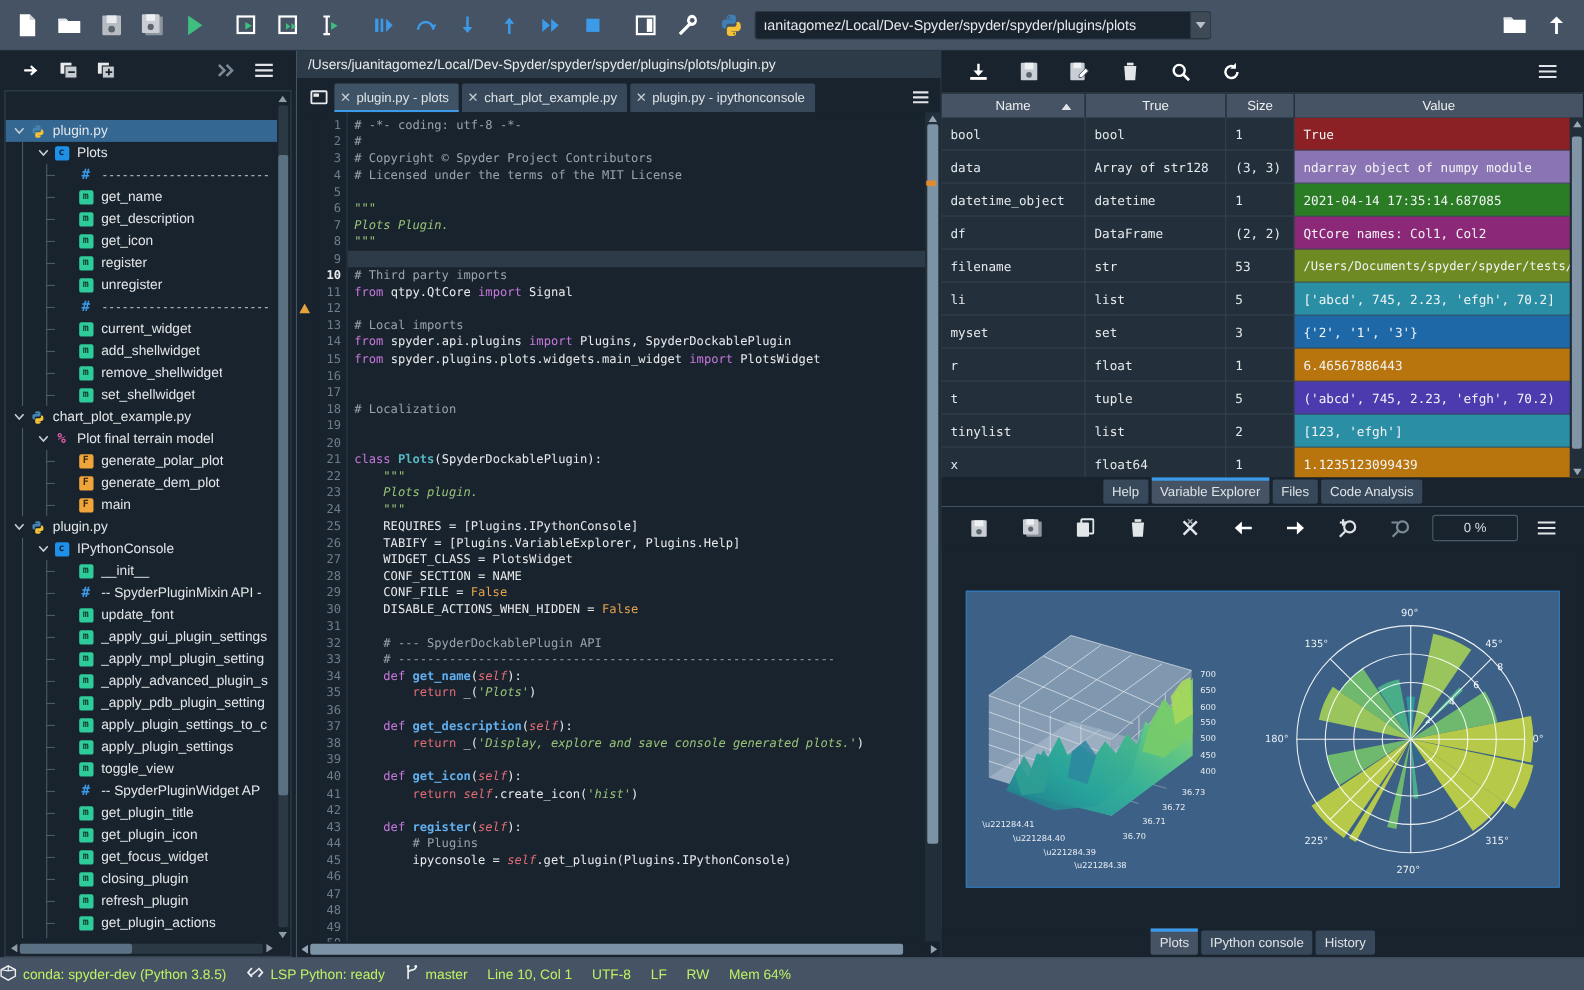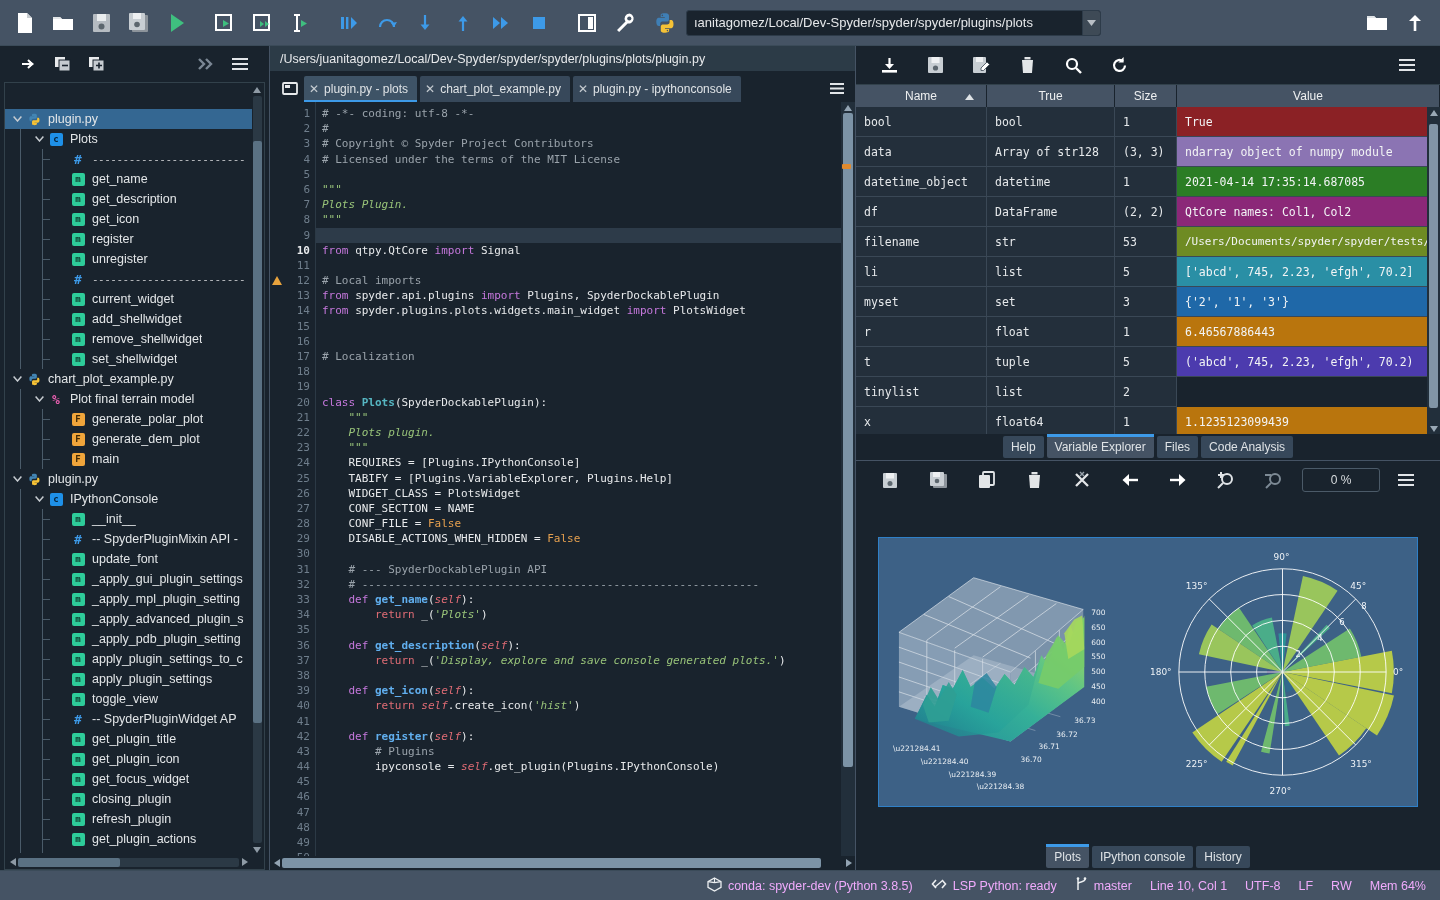--- a/index.html
+++ b/index.html
@@ -301,23 +301,23 @@
     border: 1px solid #2f80c8;
     display: flex;
   }
   .plot-half { width: 50%; height: 100%; position: relative; }
   .psvg { width: 100%; height: 100%; display:block; }
 
   
   .status {
     height: 30px; min-height: 30px;
     background: #455364;
-    display: flex; align-items: center; justify-content: flex-end;
+    display: flex; align-items: center; justify-content: flex-start;
     padding-right: 14px;
-    font-size: 12.5px; color: #f0abfc;
+    font-size: 12.5px; color: #bef264;
     gap: 18px;
     border-top: 1px solid #3b4b59;
   }
   .sitem { display: flex; align-items: center; gap: 6px; white-space: nowrap; }
 </style>
 </head>
 <body>
 
 <div class="app">
 
@@ -1140,20 +1140,21 @@
         <div class="codearea" id="codearea">
             <div class="cl"><span class="cmt"># -*- coding: utf-8 -*-</span></div>
             <div class="cl"><span class="cmt">#</span></div>
             <div class="cl"><span class="cmt"># Copyright © Spyder Project Contributors</span></div>
             <div class="cl"><span class="cmt"># Licensed under the terms of the MIT License</span></div>
             <div class="cl">&nbsp;</div>
             <div class="cl"><span class="doc">"""</span></div>
             <div class="cl"><span class="str">Plots Plugin.</span></div>
             <div class="cl"><span class="doc">"""</span></div>
             <div class="cl hl">&nbsp;</div>
+            <div class="cl"><span class="cmt"># Third party imports</span></div>
             <div class="cl"><span class="kw">from </span><span class="plain">qtpy.QtCore </span><span class="kw">import </span><span class="plain">Signal</span></div>
             <div class="cl">&nbsp;</div>
             <div class="cl"><span class="cmt"># Local imports</span></div>
             <div class="cl"><span class="kw">from </span><span class="plain">spyder.api.plugins </span><span class="kw">import </span><span class="plain">Plugins, SpyderDockablePlugin</span></div>
             <div class="cl"><span class="kw">from </span><span class="plain">spyder.plugins.plots.widgets.main_widget </span><span class="kw">import </span><span class="plain">PlotsWidget</span></div>
             <div class="cl">&nbsp;</div>
             <div class="cl">&nbsp;</div>
             <div class="cl"><span class="cmt"># Localization</span></div>
             <div class="cl">&nbsp;</div>
             <div class="cl">&nbsp;</div>
@@ -1329,20 +1330,21 @@
               <div class="ve-row">
                 <div class="td col-name">t</div>
                 <div class="td col-type">tuple</div>
                 <div class="td col-size">5</div>
                 <div class="td col-val val" style="background: rgb(76, 59, 174);">('abcd', 745, 2.23, 'efgh', 70.2)</div>
               </div>
               <div class="ve-row">
                 <div class="td col-name">tinylist</div>
                 <div class="td col-type">list</div>
                 <div class="td col-size">2</div>
+                <div class="td col-val val" style="background: rgb(42, 143, 165);">[123, 'efgh']</div>
               </div>
               <div class="ve-row">
                 <div class="td col-name">x</div>
                 <div class="td col-type">float64</div>
                 <div class="td col-size">1</div>
                 <div class="td col-val val" style="background: rgb(185, 117, 13);">1.1235123099439</div>
               </div>
             </div>
           <div class="ve-vscroll">
             <div class="arr">

